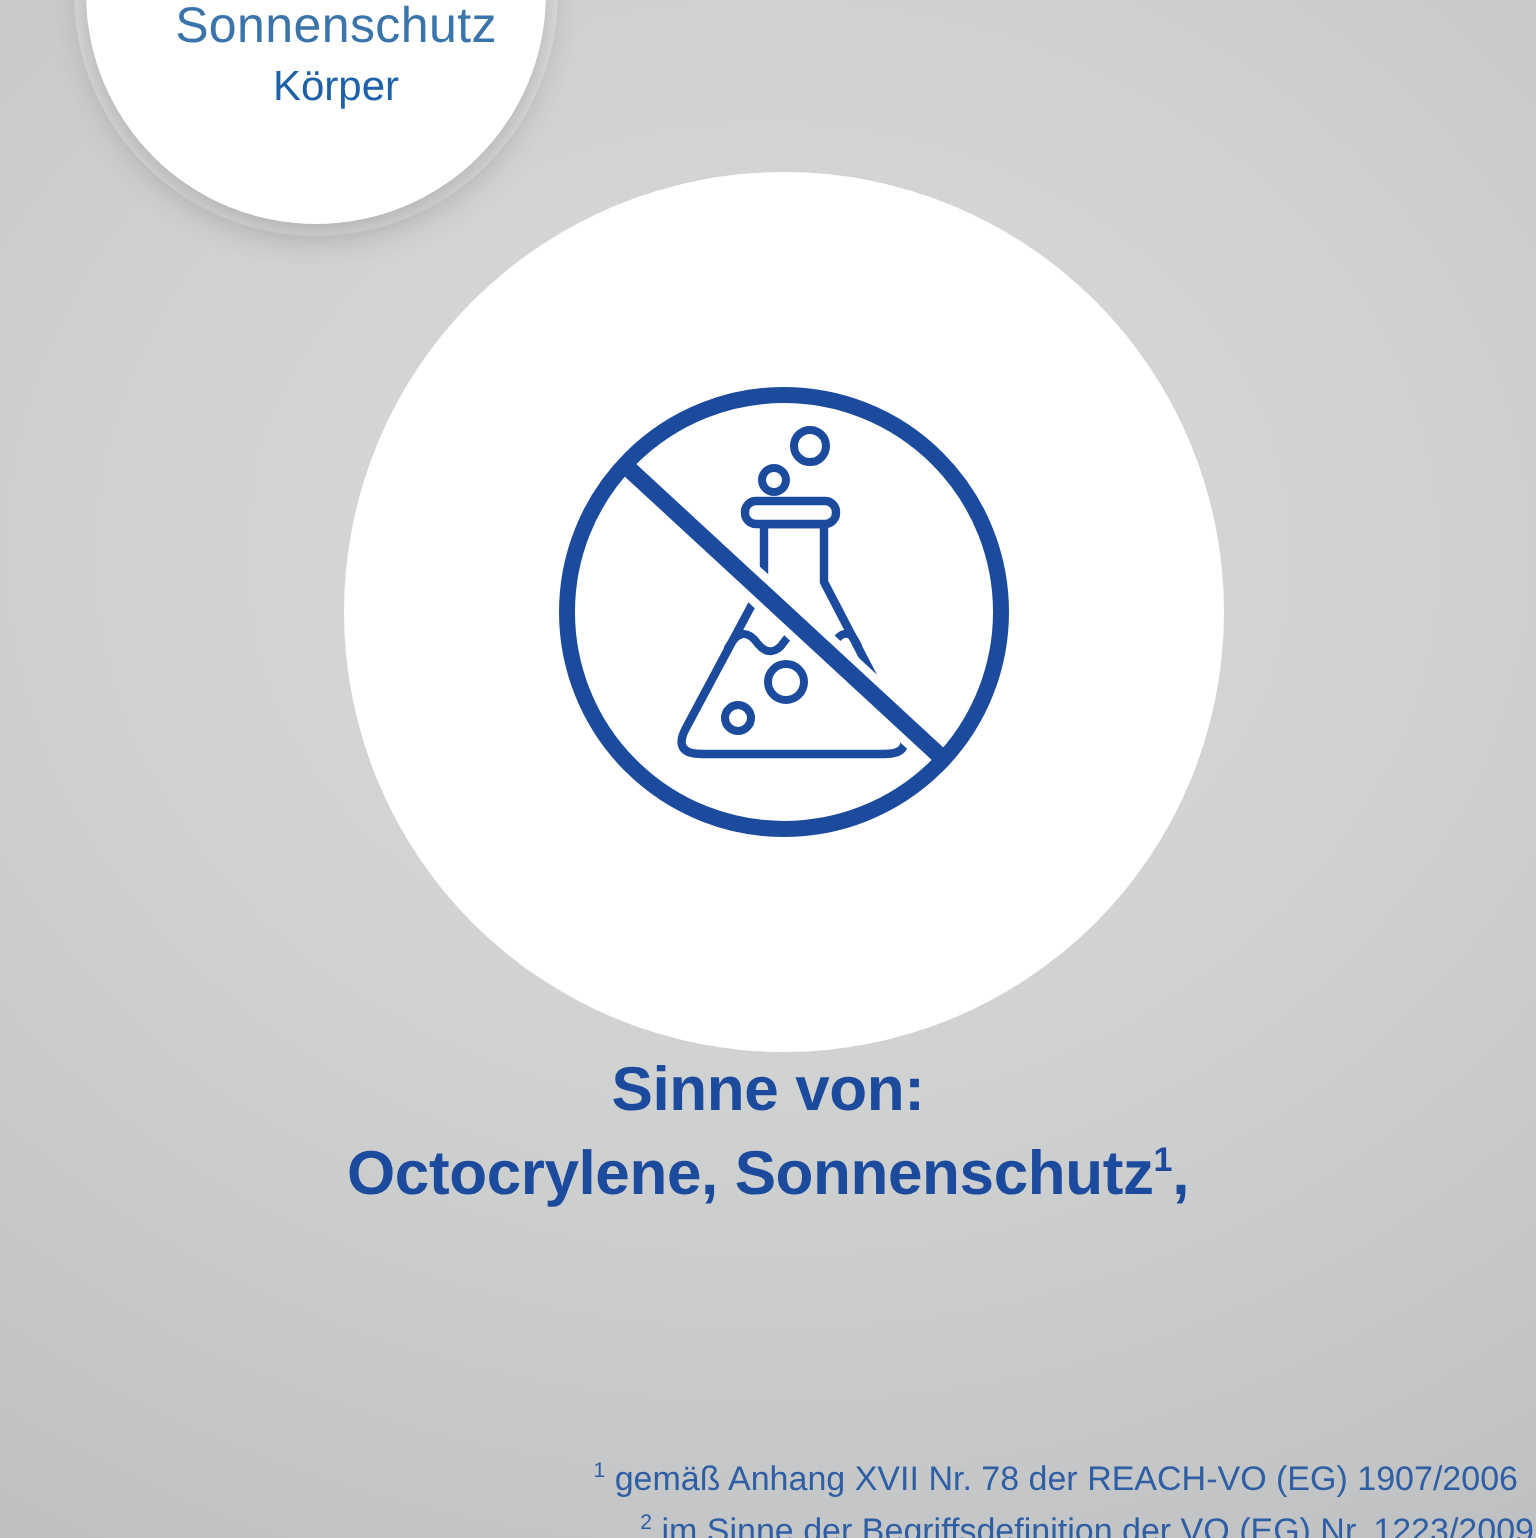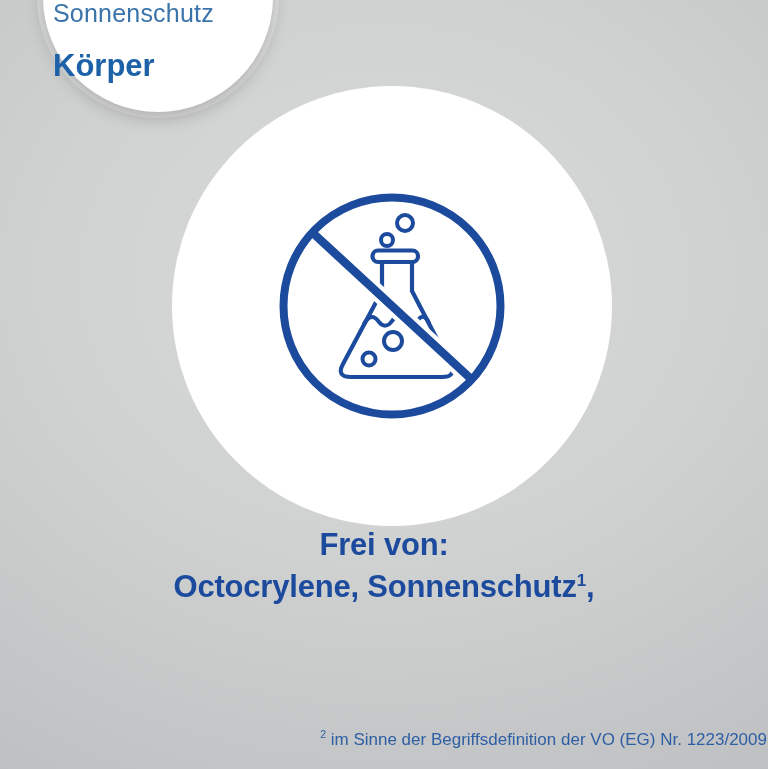--- a/index.html
+++ b/index.html
@@ -14,31 +14,30 @@
 
   
   .badge{
     position:absolute;left:43px;top:-118px;
     width:230px;height:230px;border-radius:50%;
     background:#ffffff;
     box-shadow:0 6px 16px rgba(60,60,60,0.30), 0 0 0 6px rgba(255,255,255,0.35);
   }
   .badge-text{
     position:absolute;top:118px;left:0;right:0;
-    text-align:left;transform:translateX(10px);
+    text-align:center;transform:translateX(10px);
   }
   .badge-line1{
     font-size:25px;line-height:27px;font-weight:400;
     color:var(--badge-light-blue,#3b74ab);
     letter-spacing:0.2px;
   }
   .badge-line2{
-    font-size:31px;line-height:33px;font-weight:700;
+    font-size:21px;line-height:33px;font-weight:400;
     color:var(--badge-bold-blue,#1d61a8);
-    margin-top:22px;
   }
 
   
   .glow{
     position:absolute;left:172px;top:86px;width:440px;height:440px;
     background:radial-gradient(circle,#ffffff 0%,#ffffff 76%,rgba(255,255,255,0.55) 86%,rgba(255,255,255,0) 97%);
     border-radius:50%;
   }
 
   .icon-wrap{position:absolute;left:272px;top:186px;width:240px;height:240px;}
@@ -93,21 +92,22 @@
         <circle class="stroke-blue fill-white" cx="115" cy="54" r="6" stroke-width="4"></circle>
       </g>
 
       <line x1="42" y1="48" x2="198" y2="192" stroke="#ffffff" stroke-width="17" stroke-linecap="round"></line>
       <line class="stroke-blue" x1="42" y1="48" x2="198" y2="192" stroke-width="8.5" stroke-linecap="round"></line>
       <circle class="stroke-blue" cx="120" cy="120" r="108.5" fill="none" stroke-width="8"></circle>
     </svg>
   </div>
 
   <div class="claims">
-    <div>Frei von:</div>
+    <div>Sinne von:</div>
     <div><span>Octocrylene, Sonnenschutz</span><sup>1</sup><span>,</span></div>
   </div>
 
   <div class="footnotes">
+    <div class="footnote-1"><sup>1</sup><span> gemäß Anhang XVII Nr. 78 der REACH-VO (EG) 1907/2006</span></div>
     <div class="footnote-2"><sup>2</sup><span> im Sinne der Begriffsdefinition der VO (EG) Nr. 1223/2009</span></div>
   </div>
 
 </div>
 
 </body></html>

